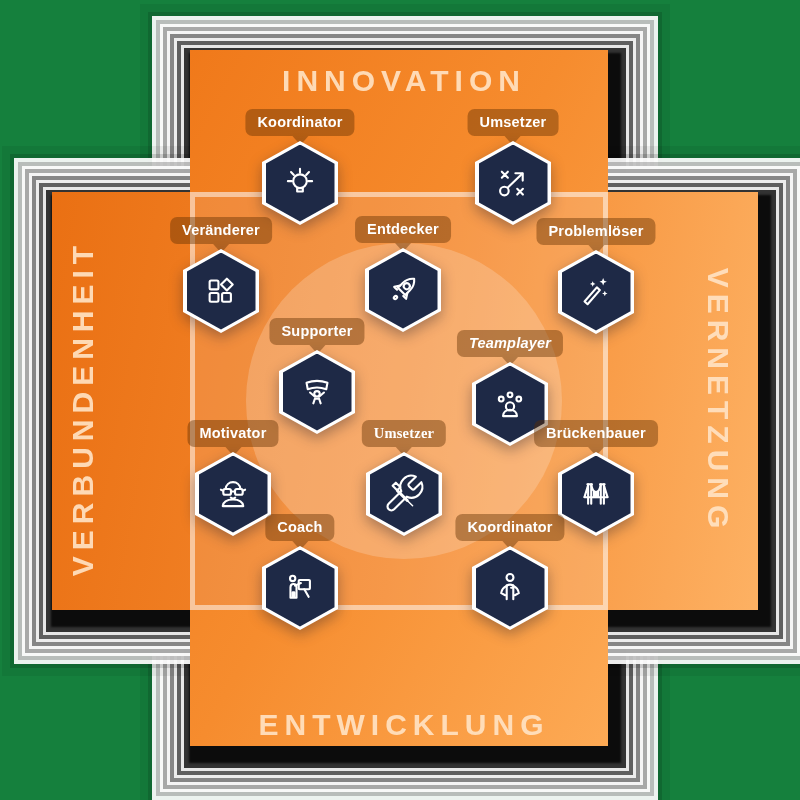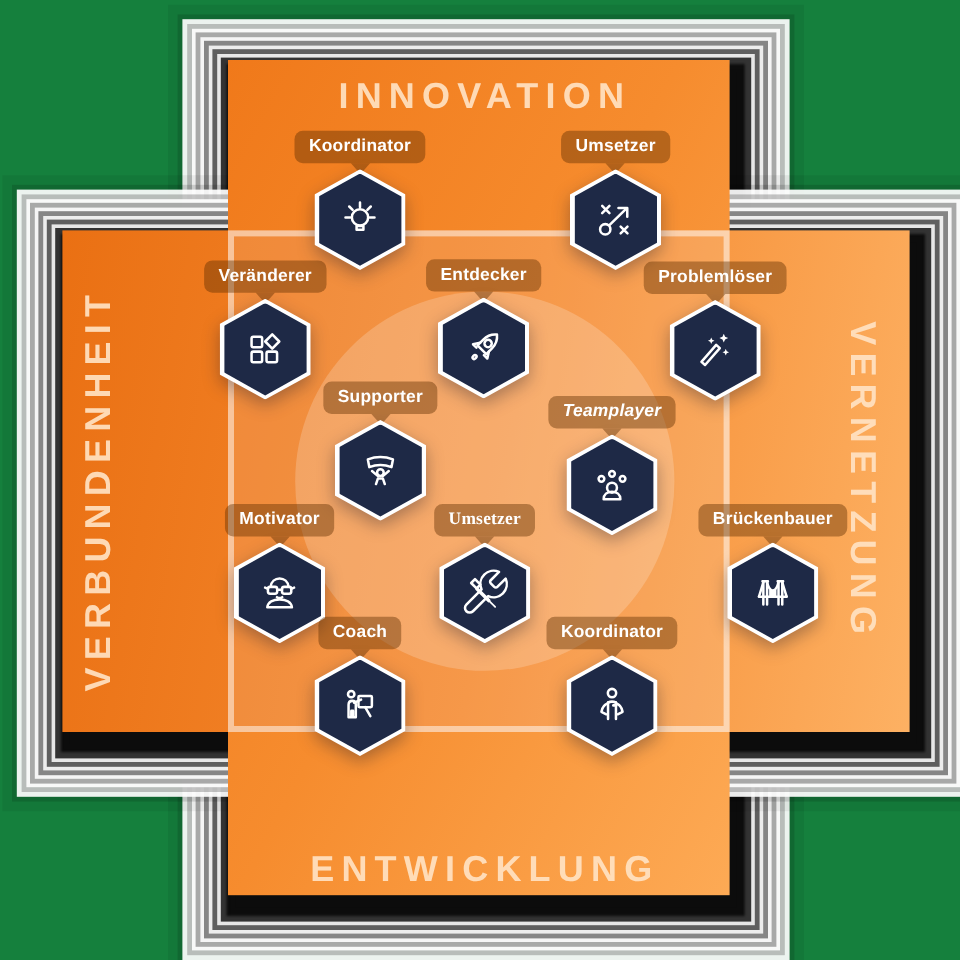--- a/index.html
+++ b/index.html
@@ -207,21 +207,21 @@
               <svg viewBox="0 0 48 48" width="44" height="44" fill="none" stroke="#ffffff" stroke-width="2.3" stroke-linecap="round" stroke-linejoin="round">
                 <path d="M29.4 12.6a2 2 0 0 0 0 2.83l3.17 3.17a2 2 0 0 0 2.83 0l7.54-7.54a12 12 0 0 1-15.88 15.88L13.24 40.76a4.24 4.24 0 0 1-6-6L21.06 20.94a12 12 0 0 1 15.88-15.88l-7.54 7.54z"></path>
                 <path d="M11.6 15.1l3.5-3.5 4.9 4.9-3.5 3.5z"></path>
                 <path stroke-width="3.2" d="M16.8 20.3l10.8 10.8"></path>
                 <path stroke-width="1.6" d="M28.6 32.1l4.8 4.8"></path>
               </svg>
             </div>
           </div>
         </div>
       </div>
-      <div class="role" style="left: 558px; top: 452px; margin-left: 48px;">
+      <div class="role" style="left: 558px; top: 452px;">
         <div class="badge"><span>Brückenbauer</span></div>
         <div class="hex-wrap">
           <div class="hex-outer">
             <div class="hex-inner">
               <svg viewBox="0 0 48 48" width="44" height="44" fill="none" stroke="#ffffff" stroke-width="2.3" stroke-linecap="round" stroke-linejoin="round">
                 <path d="M15.4 13.4v21.2M18.8 13.4v21.2M29.2 13.4v21.2M32.6 13.4v21.2"></path>
                 <path d="M14.6 13.4h5M28.4 13.4h5"></path>
                 <path d="M18.8 14.2C21 24.4 27 24.4 29.2 14.2"></path>
                 <path d="M21.8 21.6v6M24 22.6v5M26.2 21.6v6"></path>
                 <path d="M11.4 27.6h25.2"></path>

